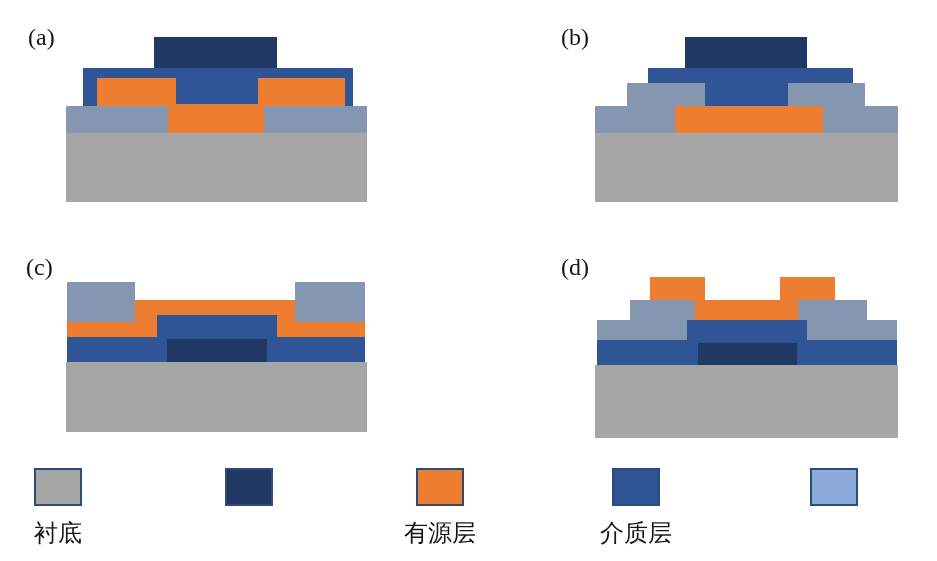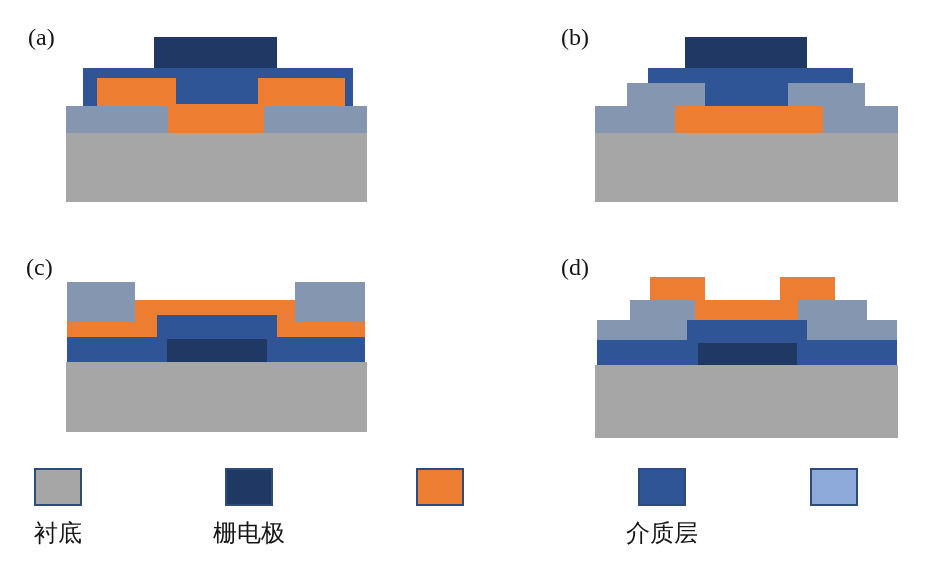--- a/index.html
+++ b/index.html
@@ -47,28 +47,28 @@
 
   <div>
 
     <div class="legend-item" style="left:-27px">
       <span class="swatch" style="background: rgb(166, 166, 166);"></span>
       <span class="legend-label">衬底</span>
     </div>
 
     <div class="legend-item" style="left:164px">
       <span class="swatch" style="background: rgb(31, 56, 100);"></span>
-      <span class="legend-label">栅电极</span>
     </div>
 
     <div class="legend-item" style="left:355px">
       <span class="swatch" style="background: rgb(237, 125, 49);"></span>
+      <span class="legend-label">有源层</span>
     </div>
 
-    <div class="legend-item" style="left:577px">
+    <div class="legend-item" style="left:551px">
       <span class="swatch" style="background: rgb(47, 85, 151);"></span>
       <span class="legend-label">介质层</span>
     </div>
 
     <div class="legend-item" style="left:749px">
       <span class="swatch" style="background: rgb(142, 170, 219);"></span>
     </div>
 
   </div>
 <div class="panel-label" style="left: 28px; top: 24px;">(a)</div>

